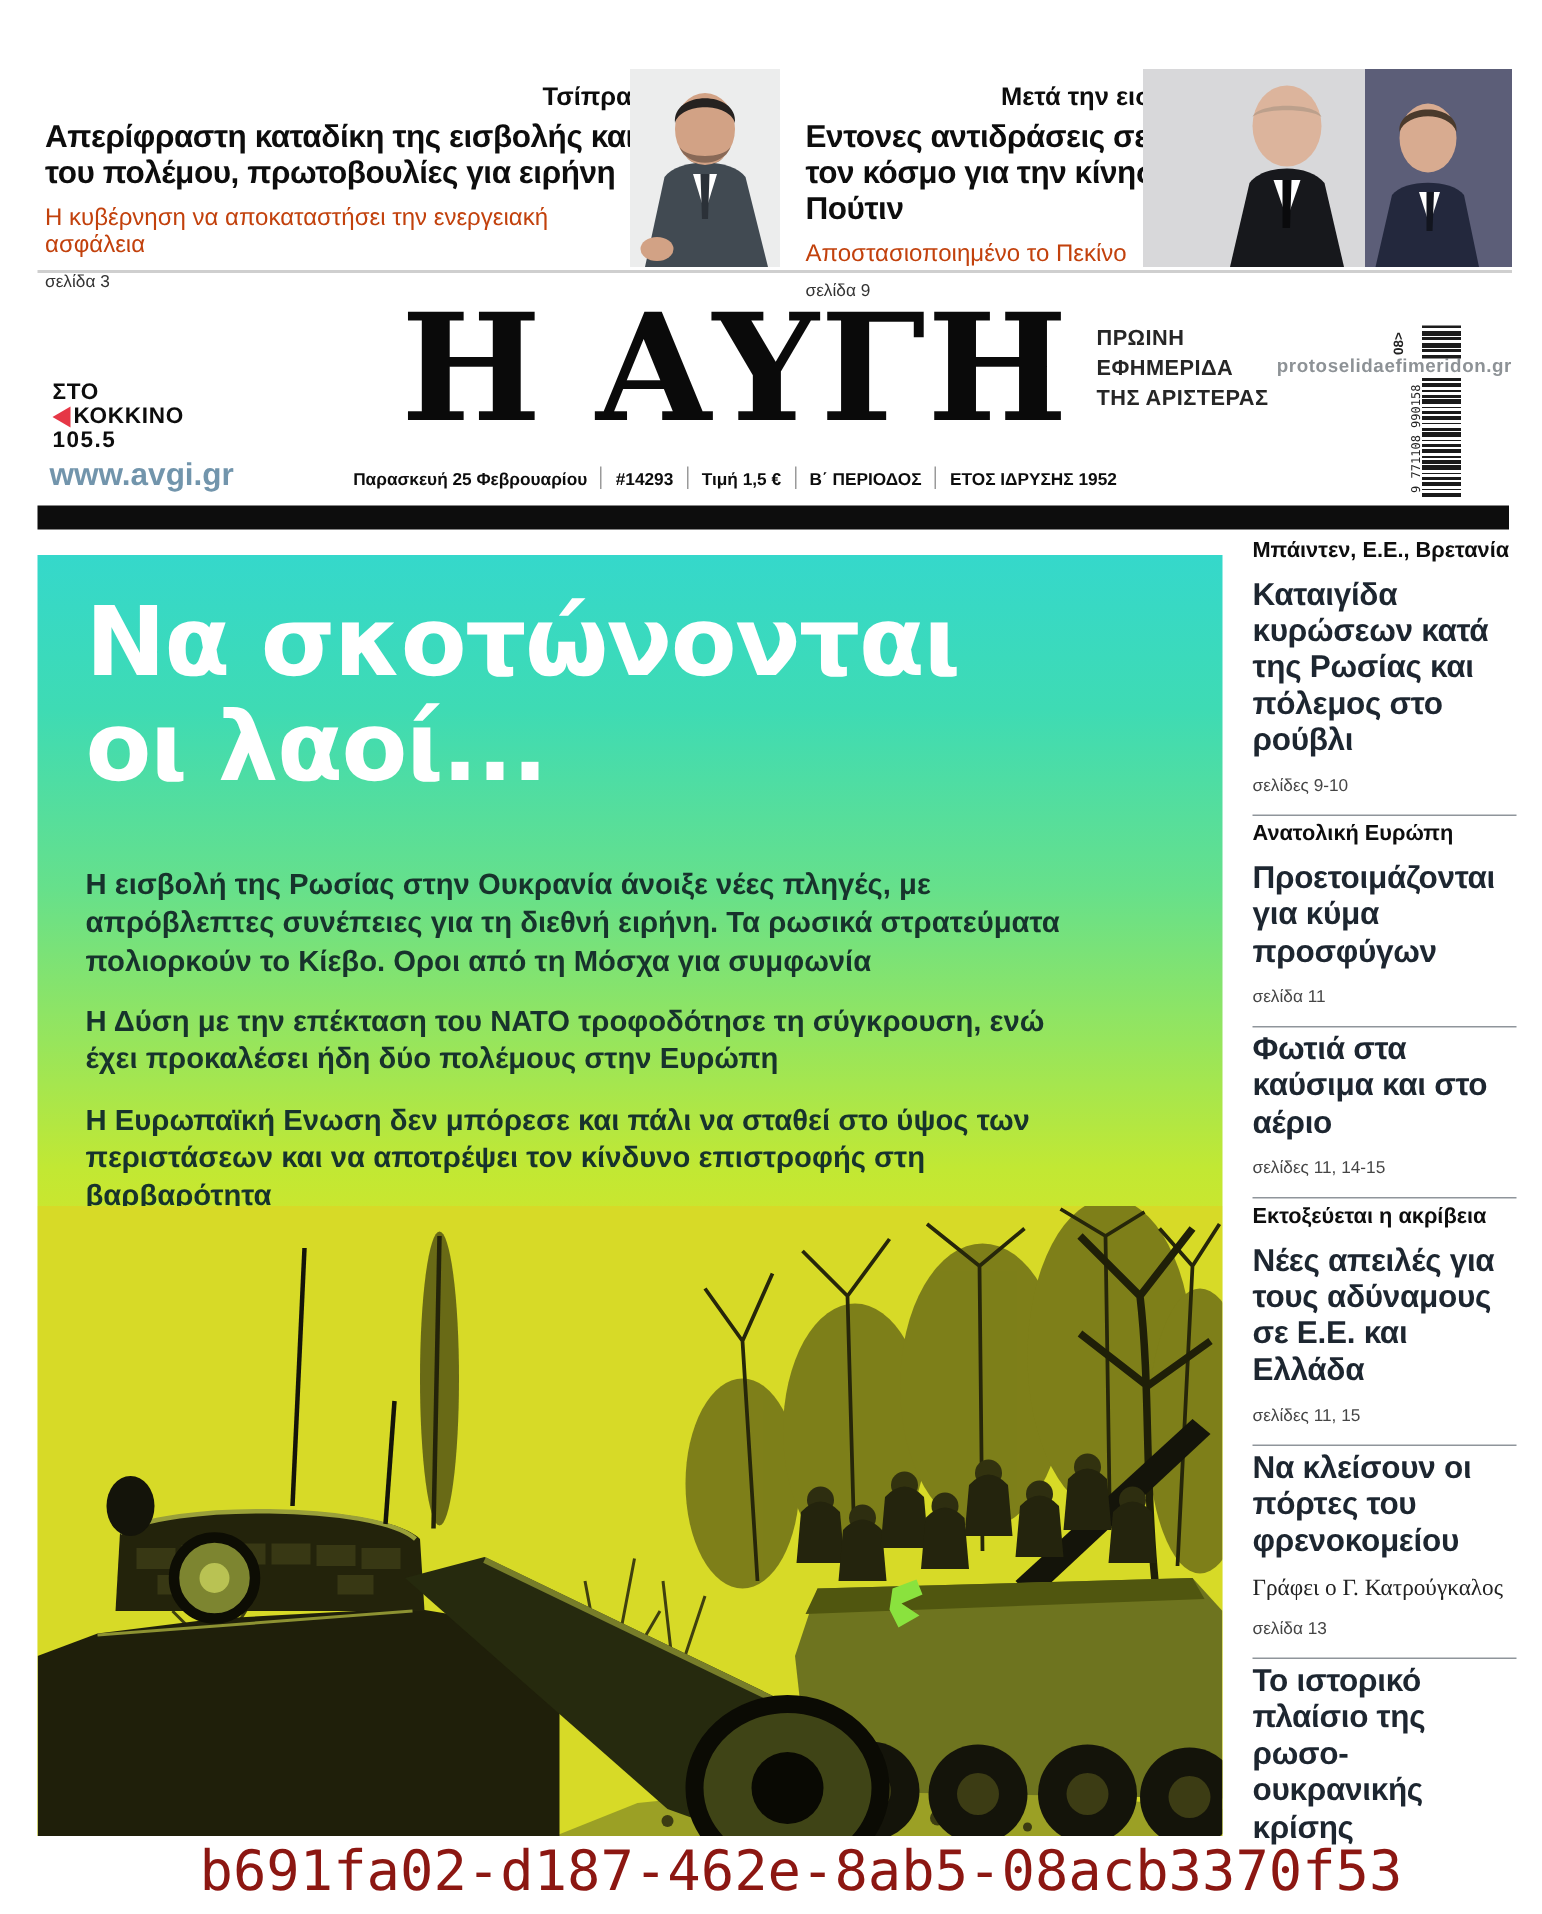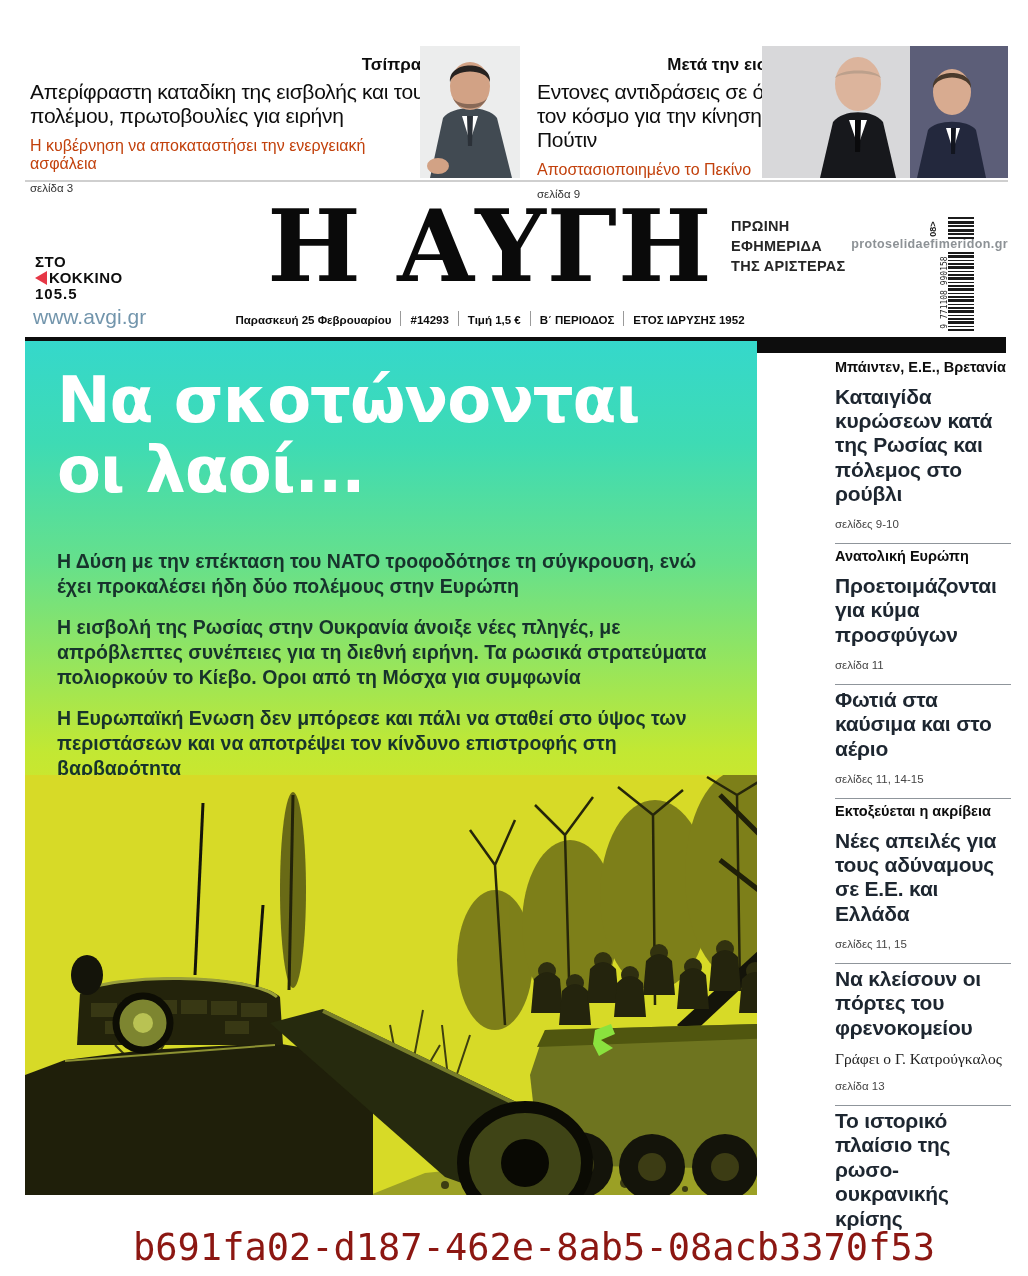--- a/index.html
+++ b/index.html
@@ -5,35 +5,35 @@
   * { margin:0; padding:0; box-sizing:border-box; }
   body { background:#fff; }
   .page { position:relative; width:1028px; height:1276px; background:#fff; overflow:hidden;
           font-family:"Liberation Sans", sans-serif; color:#0d0d0d; }
 
   
   .teaser { position:absolute; top:55px; }
   .teaser-left  { left:30px;  width:400px; }
   .teaser-right { left:537px; width:272px; }
   .kicker { font-size:17px; font-weight:700; margin-bottom:5px;text-align:right; }
-  .t-headline { font-size:21px; font-weight:400; line-height:1.14; letter-spacing:-0.3px; }
+  .t-headline { font-size:21px; font-weight:700; line-height:1.14; letter-spacing:-0.3px; }
   .t-sub { font-family:Liberation Sans, sans-serif; font-size:16px; color:#c2410c; margin-top:9px; }
   .t-page { font-size:11.5px; color:#333; margin-top:9px; }
   .photo { position:absolute; top:46px; overflow:hidden; }
   .photo-tsipras { left:420px; width:100px; height:132px; }
   .photo-leaders { left:762px; width:246px; height:132px; }
   .hairline-top { position:absolute; left:25px; top:180px; width:983px; height:2px; background:#cfcfcf; }
 
   
   .radio-logo { position:absolute; left:35px; top:254px; line-height:1.05; font-weight:800; font-size:15px; letter-spacing:.5px; }
   .radio-row { display:flex; align-items:center; }
   .arrow-left { width:0; height:0; border-top:7px solid transparent; border-bottom:7px solid transparent;
                 border-right:12px solid #e63746; margin-right:2px; }
   .radio-freq { font-weight:600; letter-spacing:1px; }
-  .website { position:absolute; left:33px; top:305px; font-size:21px; font-weight:400; color:#7295ac; }
+  .website { position:absolute; left:33px; top:305px; font-size:21px; font-weight:700; color:#7295ac; }
   .mast-title { position:absolute; left:255px; top:196px; width:470px; text-align:center;
                 font-family:"DejaVu Serif", serif; font-weight:700; font-size:99px; line-height:1.02;
                 letter-spacing:1px; color:#0a0a0a; }
   .tagline { position:absolute; left:731px; top:216px; font-size:14.5px; font-weight:600; color:#262626;
              line-height:1.38; letter-spacing:.3px; }
   .watermark { position:absolute; right:20px; top:237px; font-size:12.5px; font-weight:700; color:#8d9296;
                letter-spacing:.4px; }
   .bc-top { position:absolute; left:948px; top:217px; width:26px; height:22px;
             background:repeating-linear-gradient(180deg,#1c1c1c 0 2px,#fff 2px 4px,#1c1c1c 4px 7px,#fff 7px 8px); }
   .bc-suffix { position:absolute; left:925px; top:224px; font-size:9px; font-weight:700;
@@ -42,21 +42,21 @@
              background:repeating-linear-gradient(180deg,#1a1a1a 0 2px,#fff 2px 3px,#1a1a1a 3px 6px,#fff 6px 8px,#1a1a1a 8px 9px,#fff 9px 11px); }
   .bc-num { position:absolute; left:902px; top:288px; width:84px; text-align:center; font-size:8px;
             font-family:"DejaVu Sans Mono", monospace; color:#222; transform:rotate(-90deg); }
   .dateline { position:absolute; left:248px; top:311px; width:484px; display:flex; align-items:flex-end;
               justify-content:center; font-size:11.5px; font-weight:700; white-space:nowrap; }
   .dl-sep { width:1px; height:15px; background:#9a9a9a; margin:0 9px; flex:none; }
 
   .black-bar { position:absolute; left:25px; top:337px; width:981px; height:16px; background:#0d0d0d; }
 
   
-  .main-panel { position:absolute; left:25px; top:341px; width:732px; height:854px; overflow:hidden;
+  .main-panel { position:absolute; left:25px; top:370px; width:790px; height:854px; overflow:hidden;
     background:linear-gradient(180deg,#35d8cb 0%,#3edbb4 12%,#66e08b 26%,#97e55c 38%,#c2e833 48%,#d9e326 58%,#d5d926 100%); }
   .mp-headline { position:absolute; left:32px; top:24px; font-family:"DejaVu Sans", sans-serif;
                  font-weight:700; font-size:64px; line-height:1.1; letter-spacing:-1px; color:#fff; }
   .mp-deck { position:absolute; left:32px; top:208px; width:655px; font-size:19.5px; font-weight:700;
              color:#17332c; line-height:1.3; }
   .mp-deck p { margin-bottom:15px; }
   .mp-pages { font-size:11.5px; font-weight:600; color:#23290f; margin-top:2px; }
   .mp-photo { position:absolute; left:0; bottom:0; width:790px; height:420px; }
 
   
@@ -156,22 +156,22 @@
   </div>
 
   <div class="black-bar"></div>
 
   <div class="main-panel">
     <div class="mp-headline">
       <div>Να σκοτώνονται</div>
       <div>οι λαοί...</div>
     </div>
     <div class="mp-deck">
+      <p>Η εισβολή της Ρωσίας στην Ουκρανία άνοιξε νέες πληγές, με απρόβλεπτες συνέπειες για τη διεθνή ειρήνη. Τα ρωσικά στρατεύματα πολιορκούν το Κίεβο. Οροι από τη Μόσχα για συμφωνία</p>
       <p>Η Δύση με την επέκταση του ΝΑΤΟ τροφοδότησε τη σύγκρουση, ενώ έχει προκαλέσει ήδη δύο πολέμους στην Ευρώπη</p>
-      <p>Η εισβολή της Ρωσίας στην Ουκρανία άνοιξε νέες πληγές, με απρόβλεπτες συνέπειες για τη διεθνή ειρήνη. Τα ρωσικά στρατεύματα πολιορκούν το Κίεβο. Οροι από τη Μόσχα για συμφωνία</p>
       <p>Η Ευρωπαϊκή Ενωση δεν μπόρεσε και πάλι να σταθεί στο ύψος των περιστάσεων και να αποτρέψει τον κίνδυνο επιστροφής στη βαρβαρότητα</p>
       <div class="mp-pages">σελίδες 4-6, 9-11, 14-15, 24</div>
     </div>
     <div class="mp-photo">
       <svg width="790" height="420" viewBox="0 0 790 420">
         <rect width="790" height="420" fill="#d7da27"></rect>
 
         <g fill="#35350f" opacity="0.55">
           <ellipse cx="470" cy="185" rx="38" ry="70"></ellipse>
           <ellipse cx="545" cy="150" rx="48" ry="85"></ellipse>

